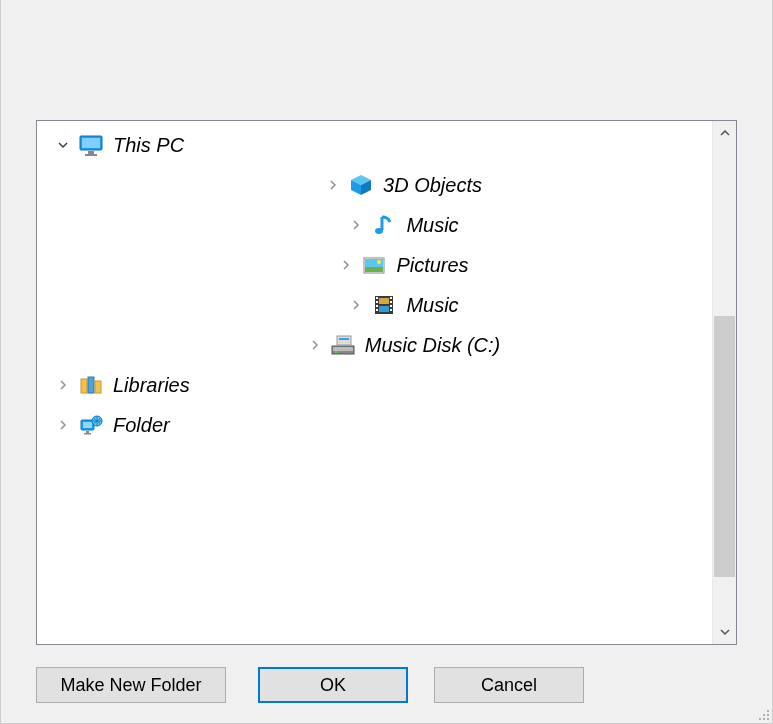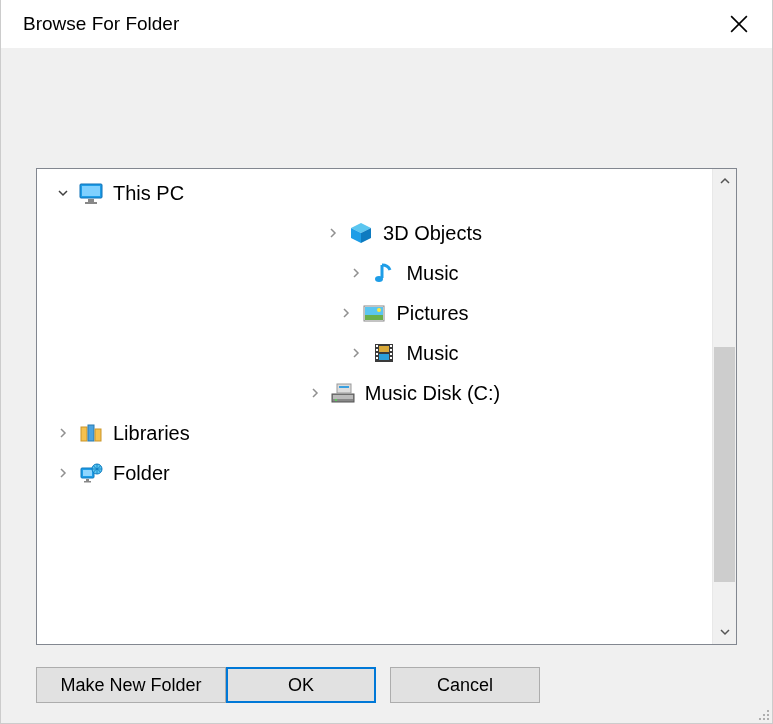--- a/index.html
+++ b/index.html
@@ -46,20 +46,21 @@
       padding: 120px 35px 20px 35px;
       display: flex;
       flex-direction: column;
     }
     .tree-container {
       flex: 1;
       background: #fff;
       border: 1px solid #828790;
       position: relative;
       display: flex;
+      font-style: italic;
     }
     .tree-scroll {
       flex: 1;
       overflow: hidden;
       padding: 4px 0 4px 6px;
     }
     .tree-item {
       display: flex;
       align-items: center;
       height: 40px;
@@ -116,21 +117,22 @@
       cursor: pointer;
     }
     .button-row {
       display: flex;
       justify-content: flex-start;
       align-items: center;
       padding-top: 22px;
     }
     .button-row-right {
       display: flex;
-      gap: 14px;
+      gap: 26px;
+      margin-left: 32px;
     }
     .btn {
       height: 36px;
       padding: 0 20px;
       background: #e1e1e1;
       border: 1px solid #adadad;
       font-size: 18px;
       font-family: inherit;
       color: #000;
       cursor: pointer;
@@ -145,29 +147,20 @@
       right: 3px;
       bottom: 3px;
       width: 14px;
       height: 14px;
     }
   </style>
 </head>
 <body>
 
 <div class="window">
-  <div class="titlebar">
-    <span class="titlebar-title">Browse For Folder</span>
-    <div class="close-btn">
-      <svg viewBox="0 0 16 16">
-          <line x1="1" y1="1" x2="15" y2="15" stroke="#000" stroke-width="1.4"></line>
-          <line x1="15" y1="1" x2="1" y2="15" stroke="#000" stroke-width="1.4"></line>
-        </svg>
-    </div>
-  </div>
 
   <div class="content-area">
     <div class="tree-container">
       <div class="tree-scroll">
 
         <div class="tree-item depth-0">
           <span class="expander">
             <svg width="12" height="12" viewBox="0 0 12 12">
                 <polyline points="2,4 6,8 10,4" fill="none" stroke="#404040" stroke-width="1.5"></polyline>
               </svg>

